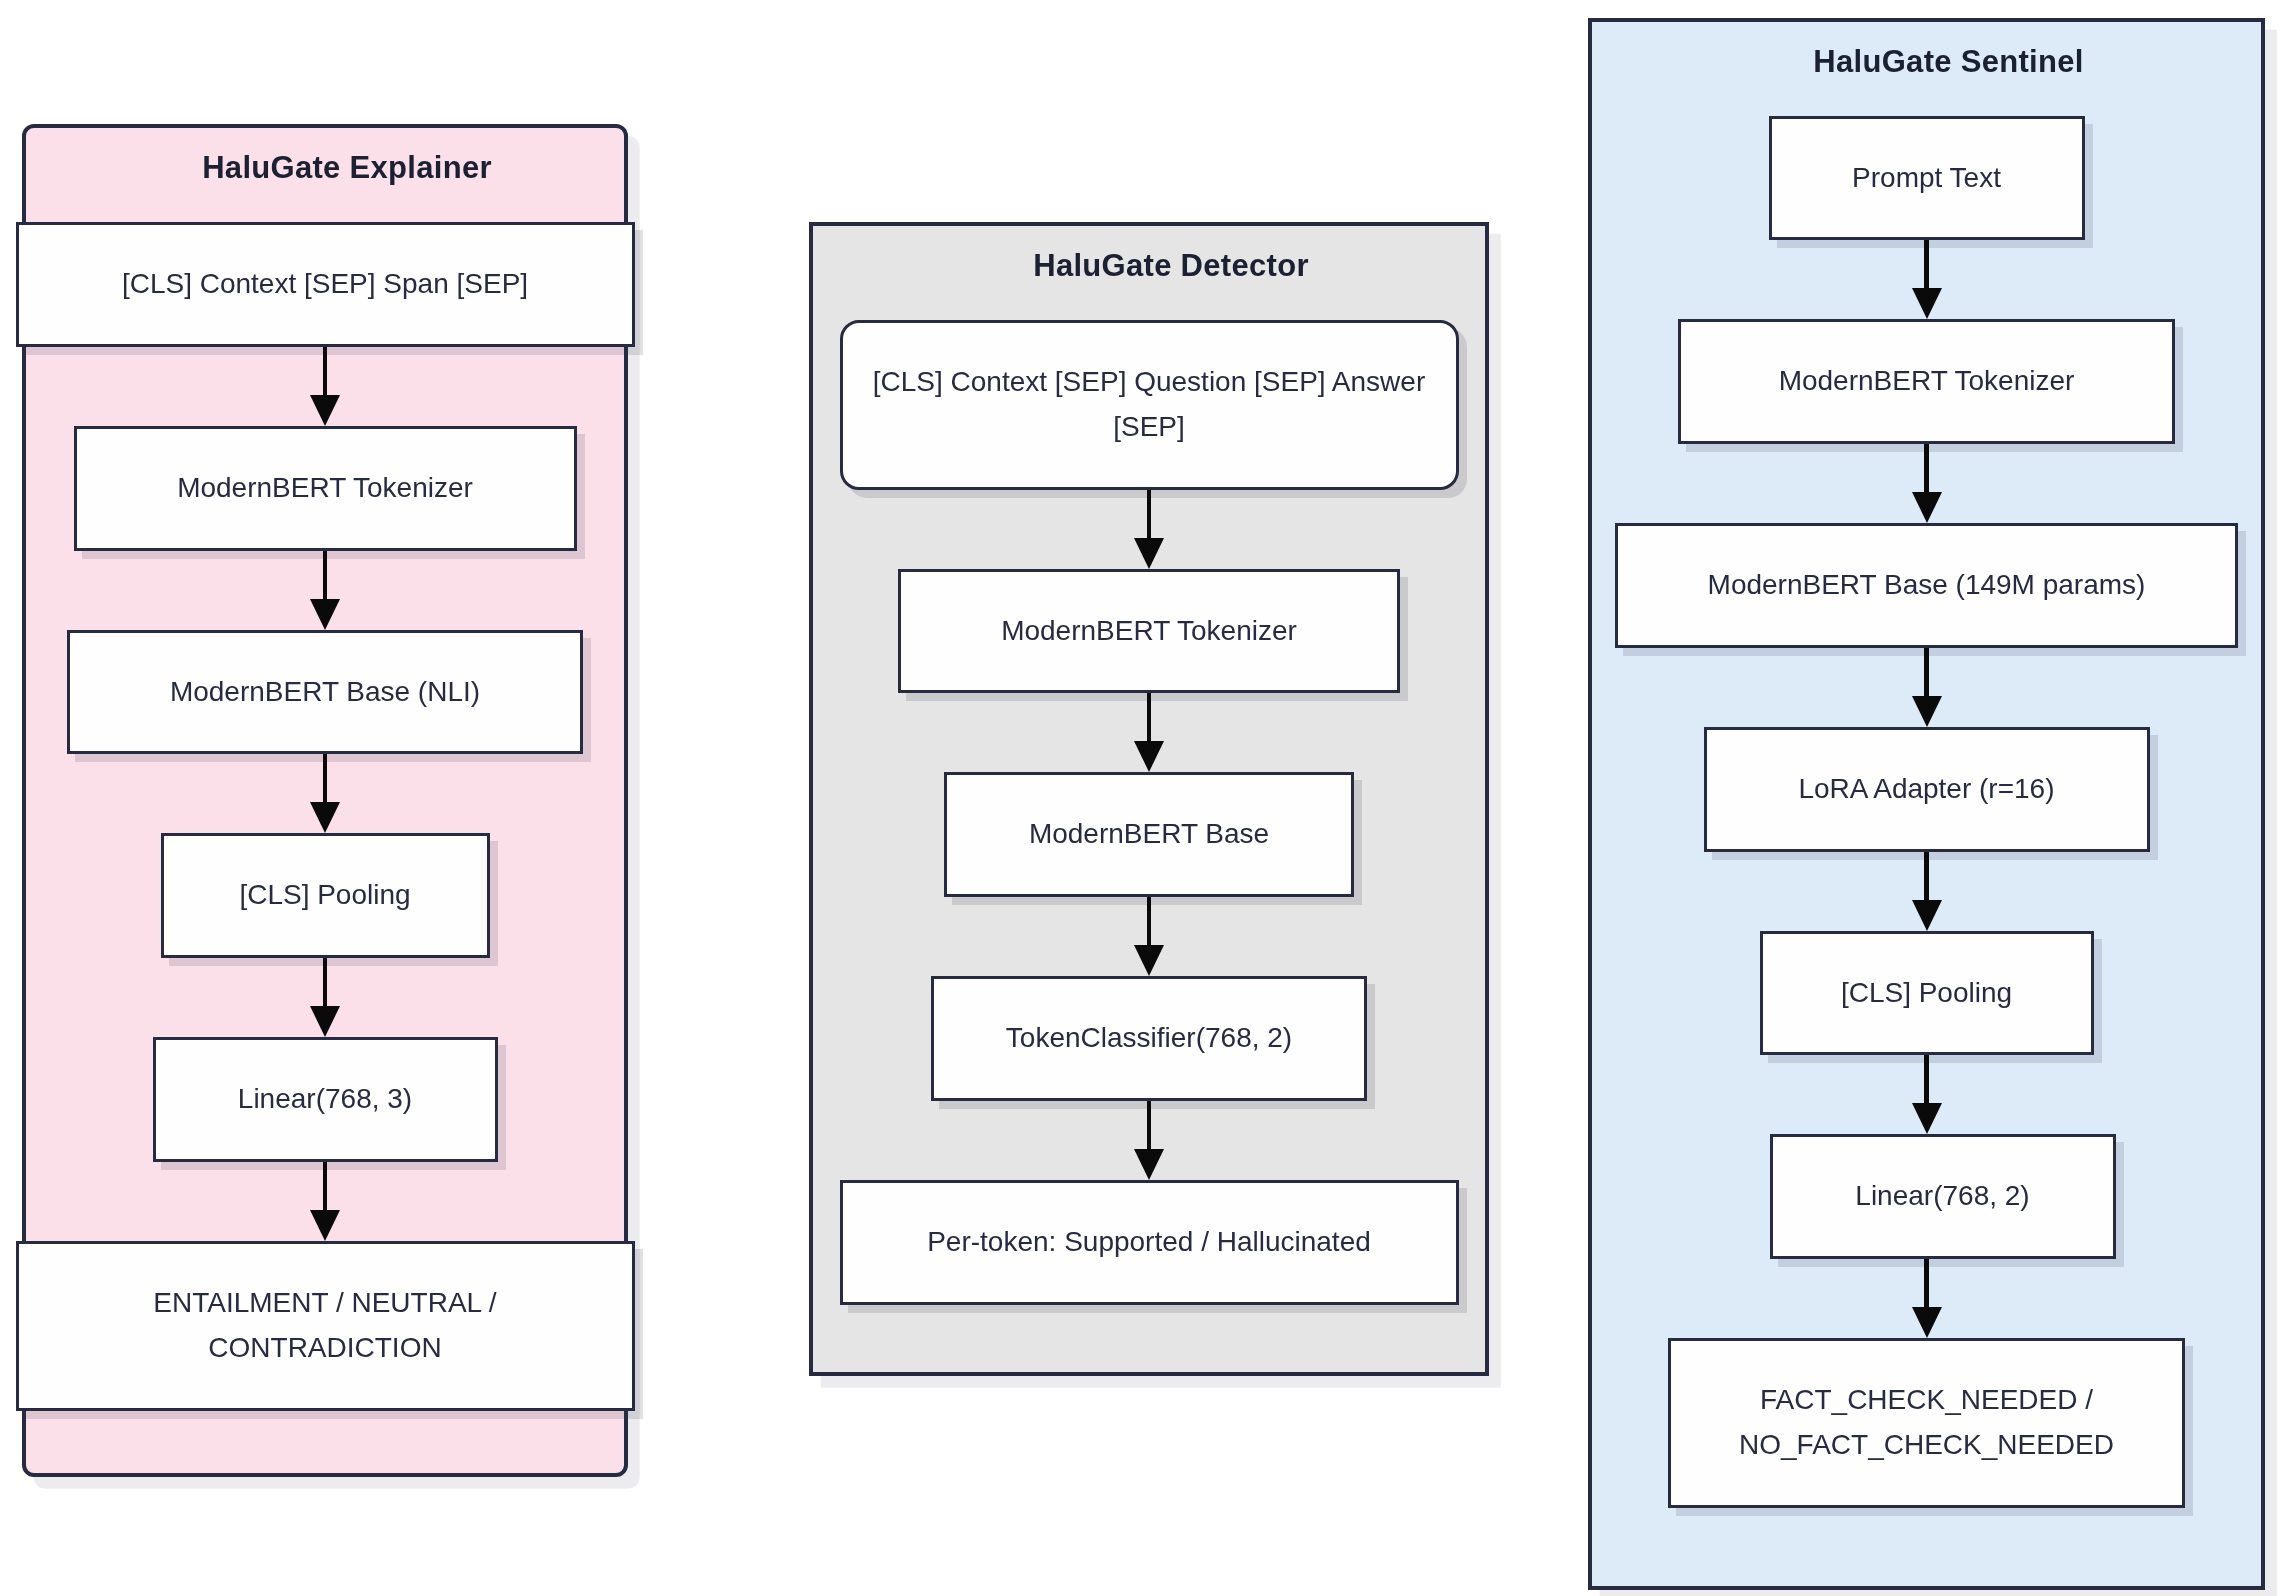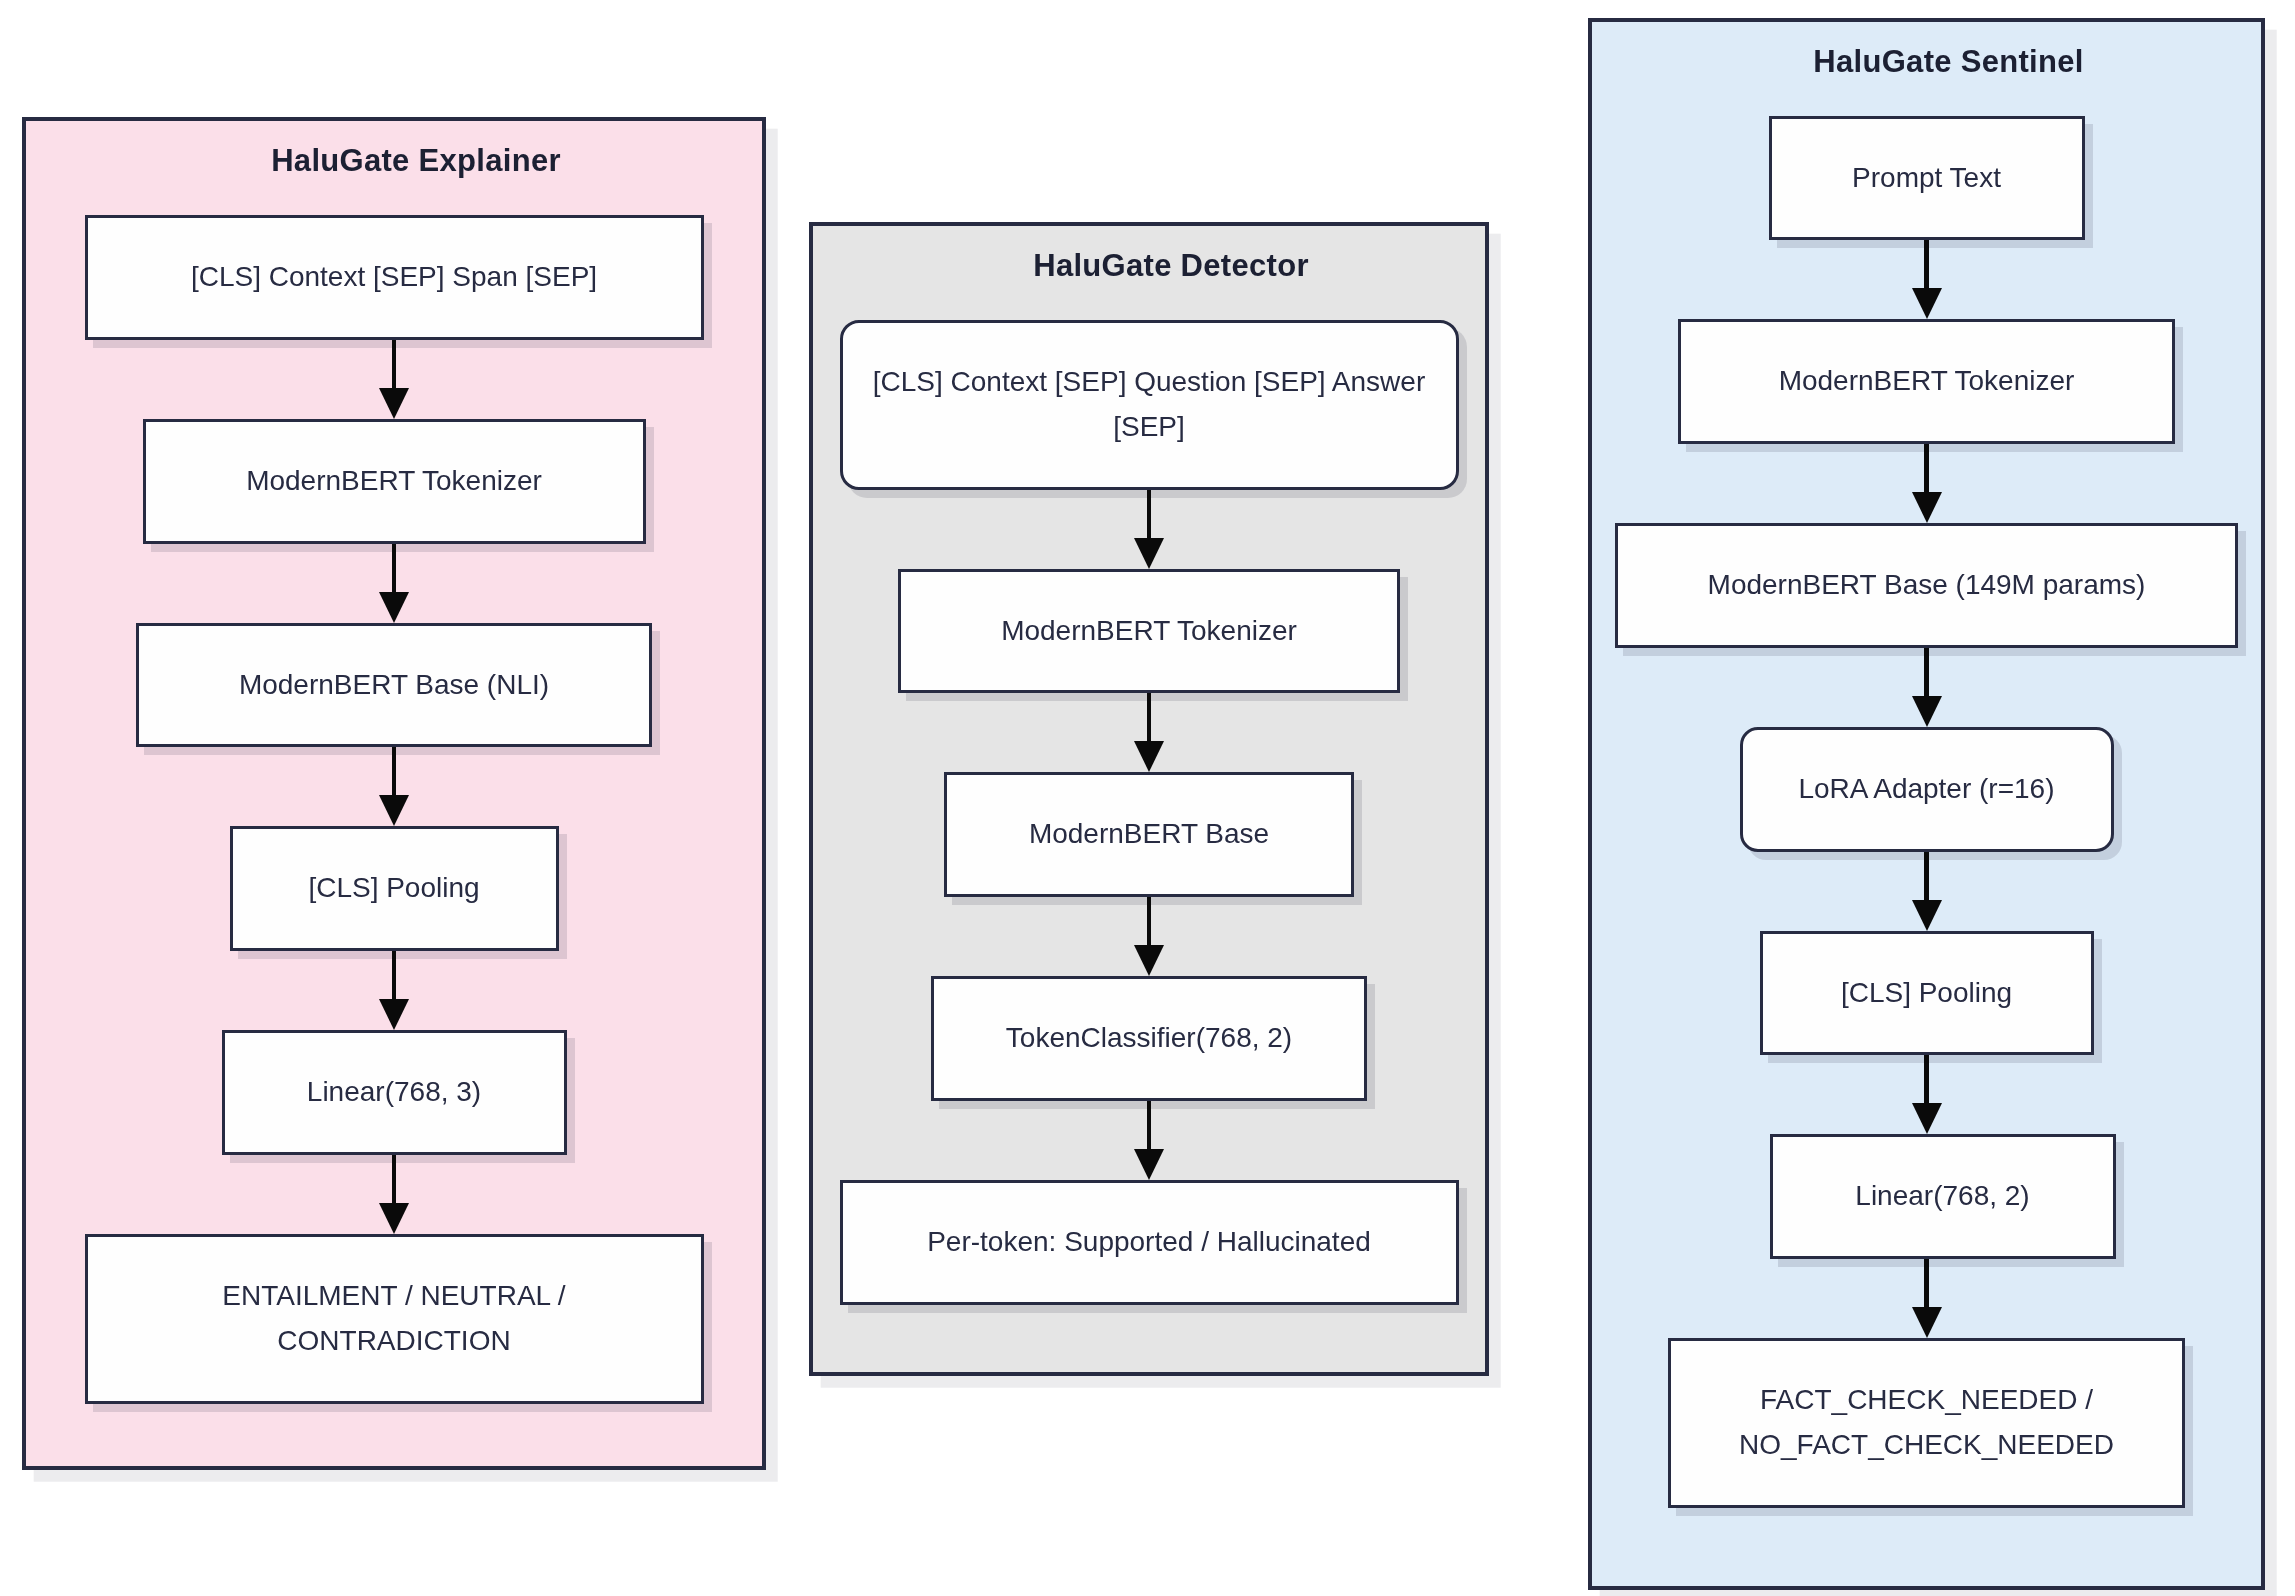--- a/index.html
+++ b/index.html
@@ -73,21 +73,21 @@
     border-left: 15.4px solid transparent;
     border-right: 15.4px solid transparent;
     border-top: 31px solid #0a0a0a;
   }
 </style>
 </head>
 <body>
 
 <div class="canvas">
 
-  <section class="panel panel-pink" style="left:22px; top:117px; width:744px; height:1353px;">
+  <section class="panel panel-pink" style="left:22px; top:124px; width:606px; height:1353px;border-radius:12px;">
     <div class="panel-title">HaluGate Explainer</div>
     <div class="flow">
       <div class="box" style="width:619px;">
         <span>[CLS] Context [SEP] Span [SEP]</span>
       </div>
       <div class="arrow">
           <div class="shaft"></div>
           <div class="head"></div>
         </div>
       <div class="box" style="width:503px;">
@@ -178,21 +178,21 @@
           <div class="shaft"></div>
           <div class="head"></div>
         </div>
       <div class="box" style="width:623px;">
         <span>ModernBERT Base (149M params)</span>
       </div>
       <div class="arrow">
           <div class="shaft"></div>
           <div class="head"></div>
         </div>
-      <div class="box" style="width:374px;border-radius:18px;">
+      <div class="box" style="width:446px;">
         <span>LoRA Adapter (r=16)</span>
       </div>
       <div class="arrow">
           <div class="shaft"></div>
           <div class="head"></div>
         </div>
       <div class="box" style="width:334px;">
         <span>[CLS] Pooling</span>
       </div>
       <div class="arrow">

